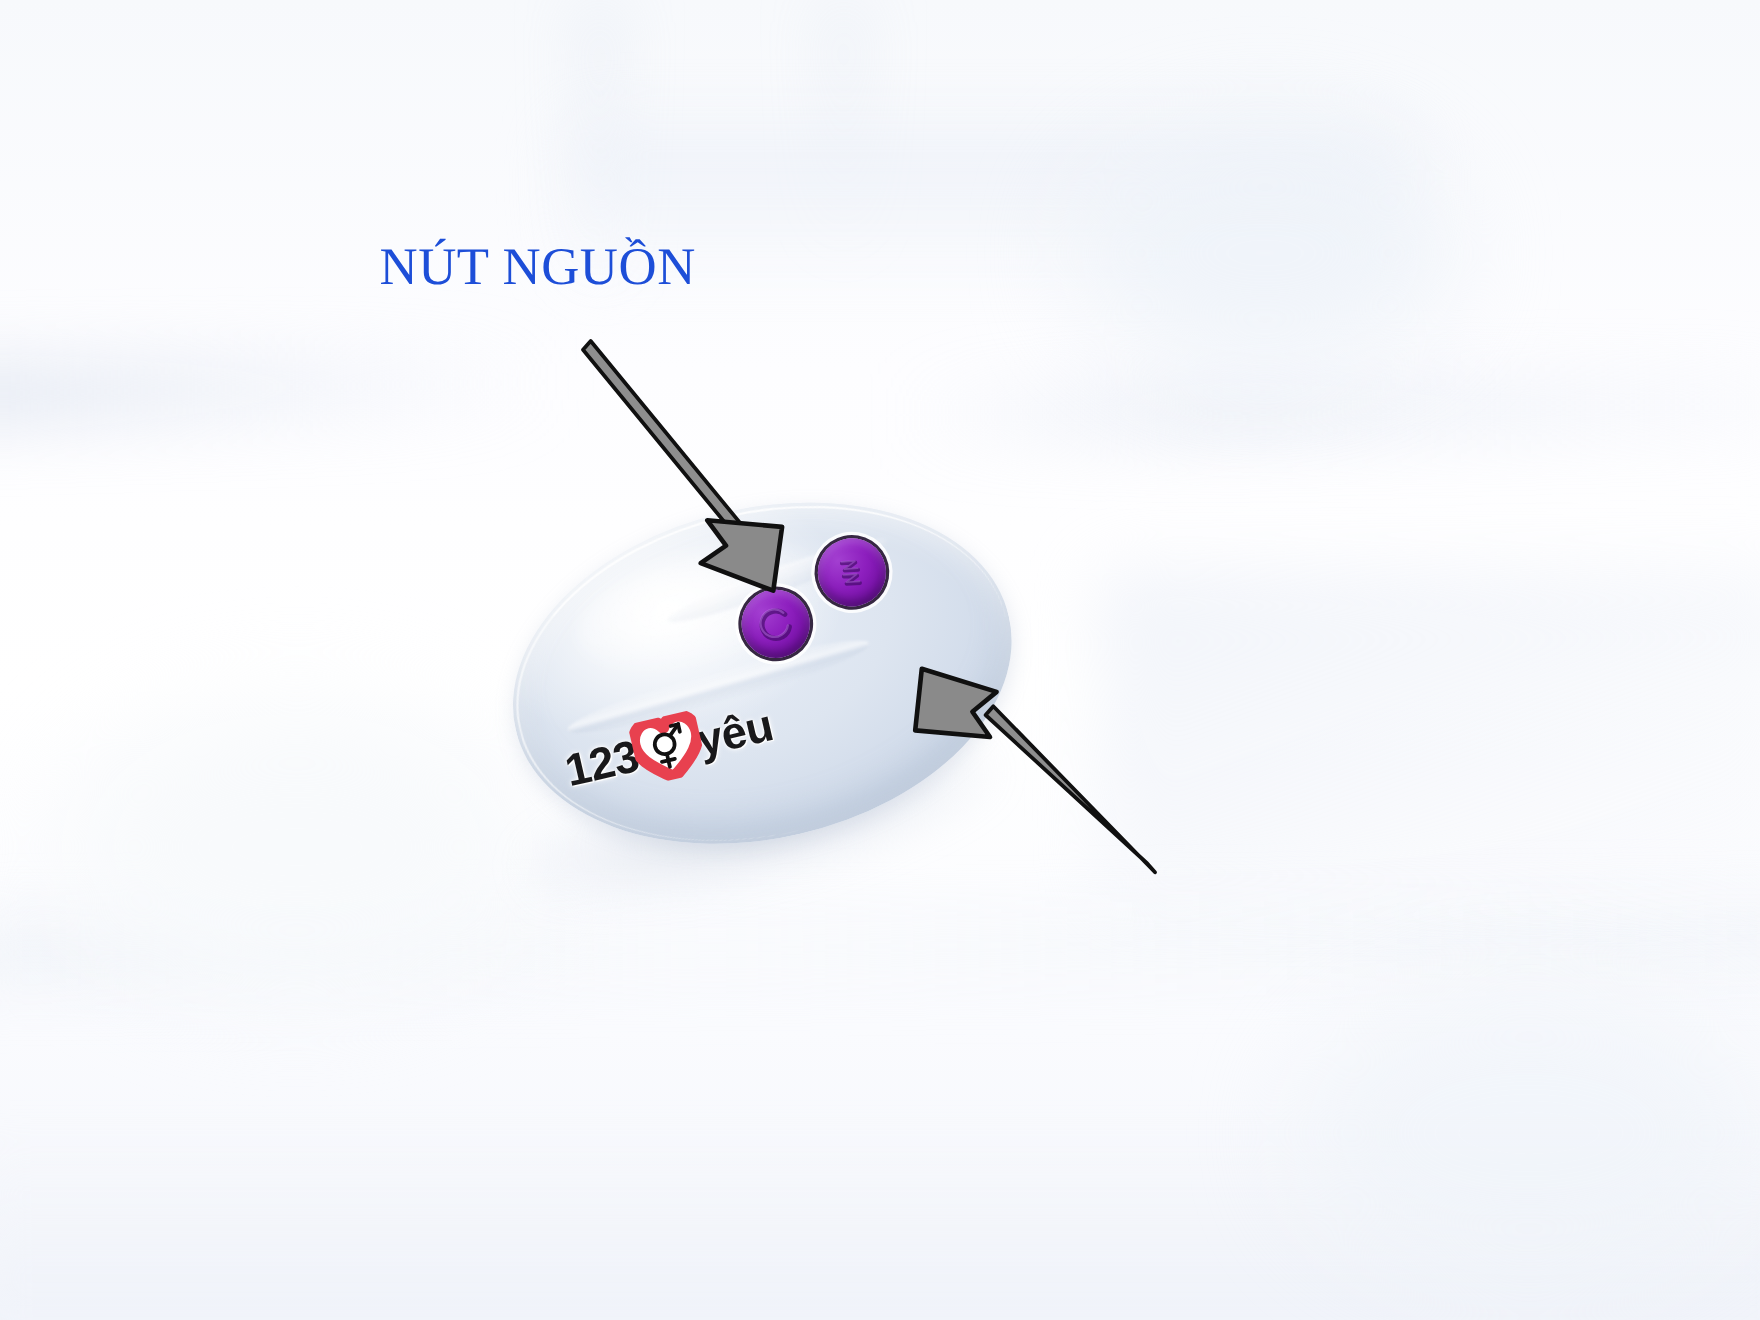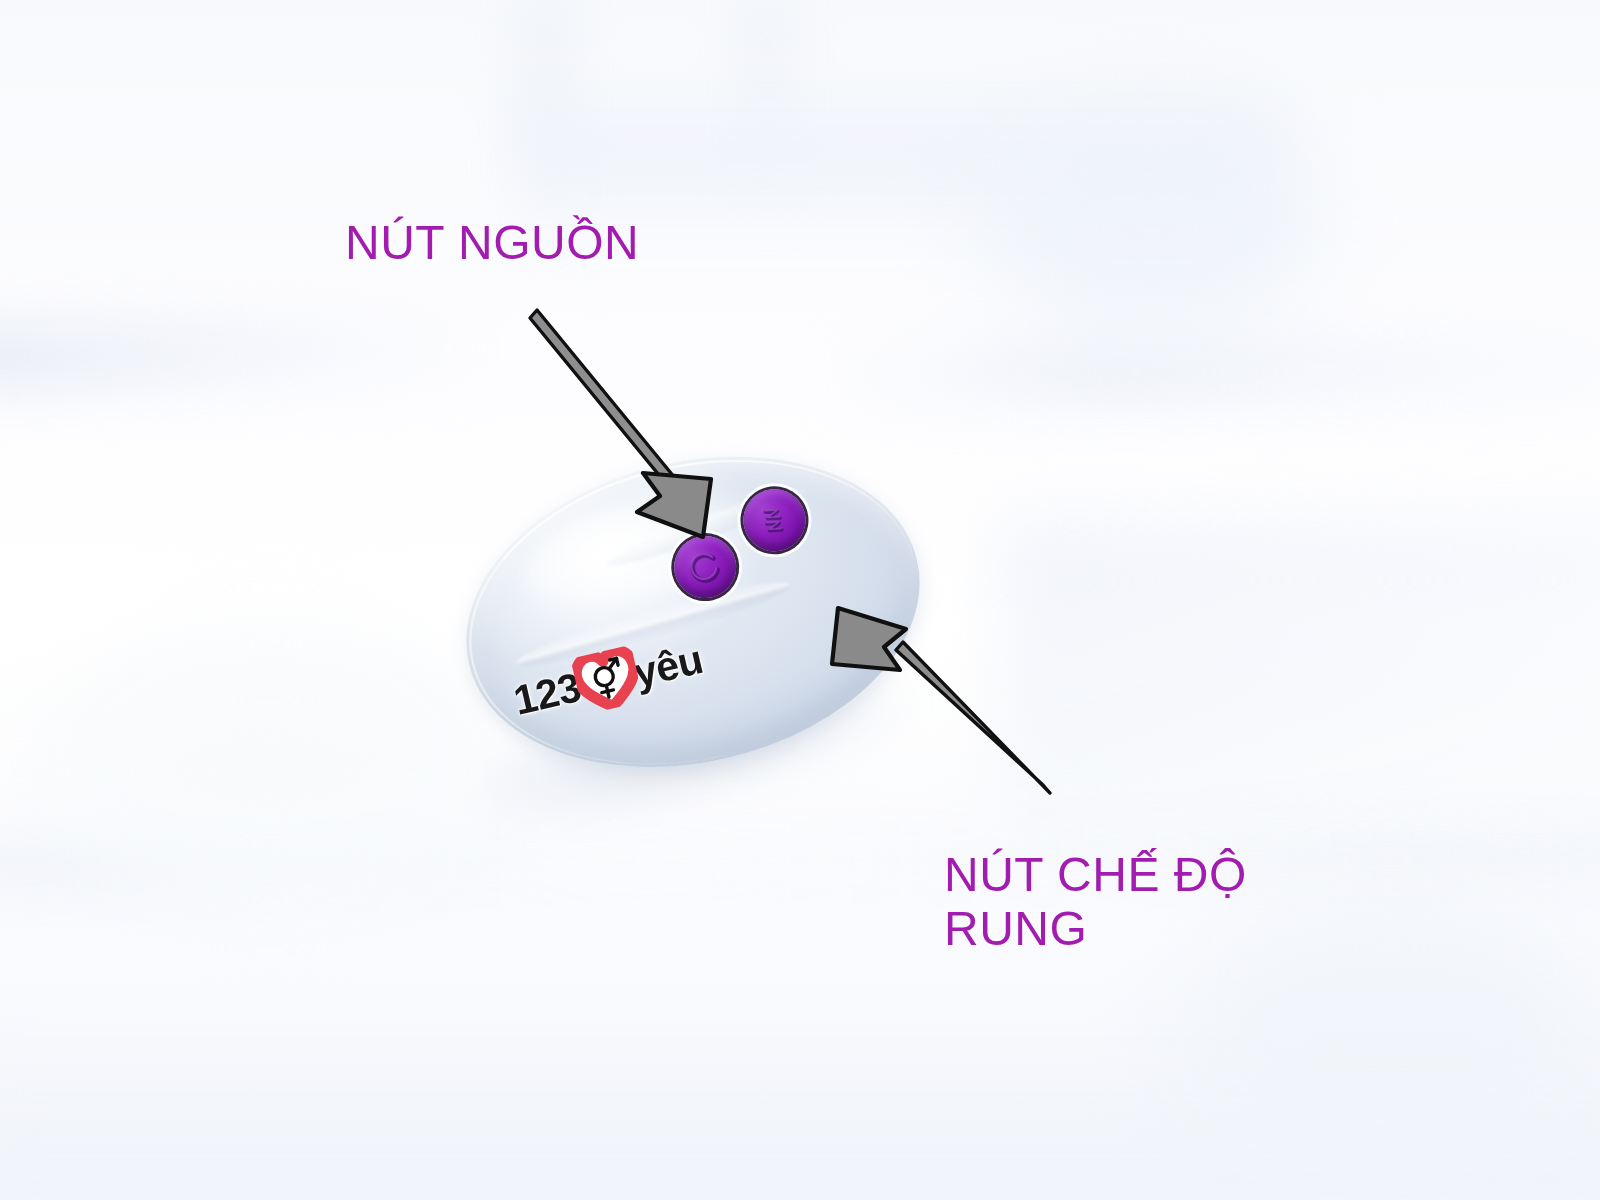--- a/index.html
+++ b/index.html
@@ -172,22 +172,22 @@
     display:inline-block;
   }
   .brand-heart svg{ position:absolute; inset:0; }
 
   
   .ann-svg{ position:absolute; inset:0; width:1600px; height:1200px; pointer-events:none; }
 
   
   .label{
     position:absolute;
-    color:#a21caf;
-    font-family:Liberation Sans, sans-serif;
+    color:#1d4ed8;
+    font-family:Liberation Serif, serif;
     font-weight:400;
     letter-spacing:.5px;
     line-height:1.12;
     white-space:pre-line;
   }
   #label-power{ left:345px; top:216px; font-size:48px; }
   #label-mode { left:944px; top:848px; font-size:48px; }
 </style>
 </head>
 <body>
@@ -271,16 +271,14 @@
     </g>
 
     <g>
       <polygon points="1050,793 1043,785 896,650 903,642" fill="#8e8e8e" stroke="#101010" stroke-width="3.4" stroke-linejoin="round"></polygon>
       <polygon points="838,608 906,629 884,647 900,670 832,664" fill="#8a8a8a" stroke="#101010" stroke-width="4.2" stroke-linejoin="round"></polygon>
     </g>
   </svg>
 
   <div class="label" id="label-power">NÚT NGUỒN</div>
 
-  <div class="label" id="label-mode">NÚT CHẾ ĐỘ
-RUNG</div>
 
 </div>
 
 </body></html>

